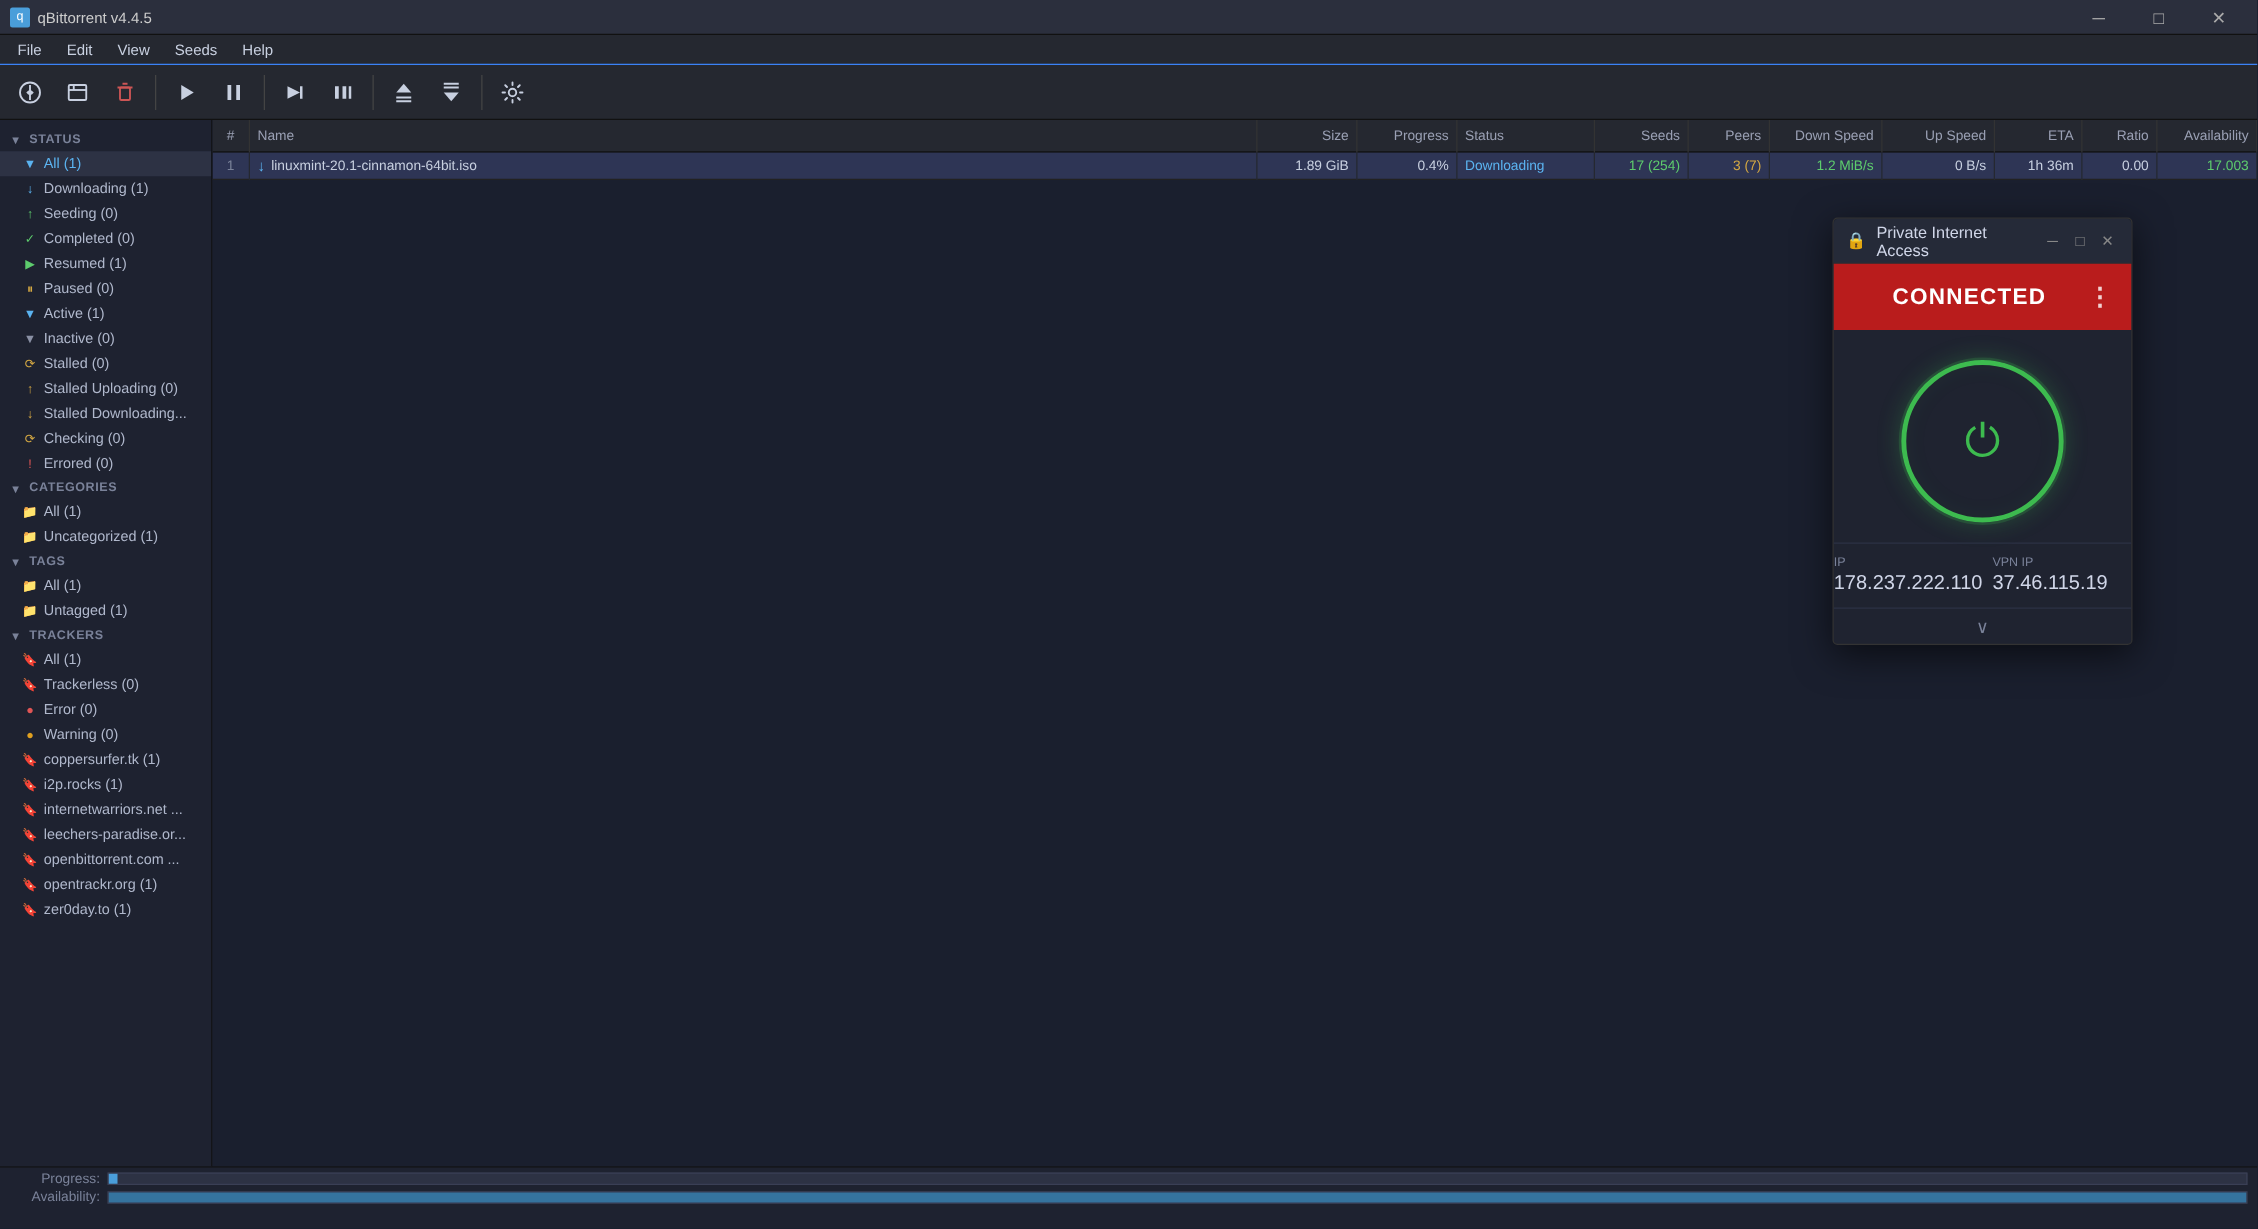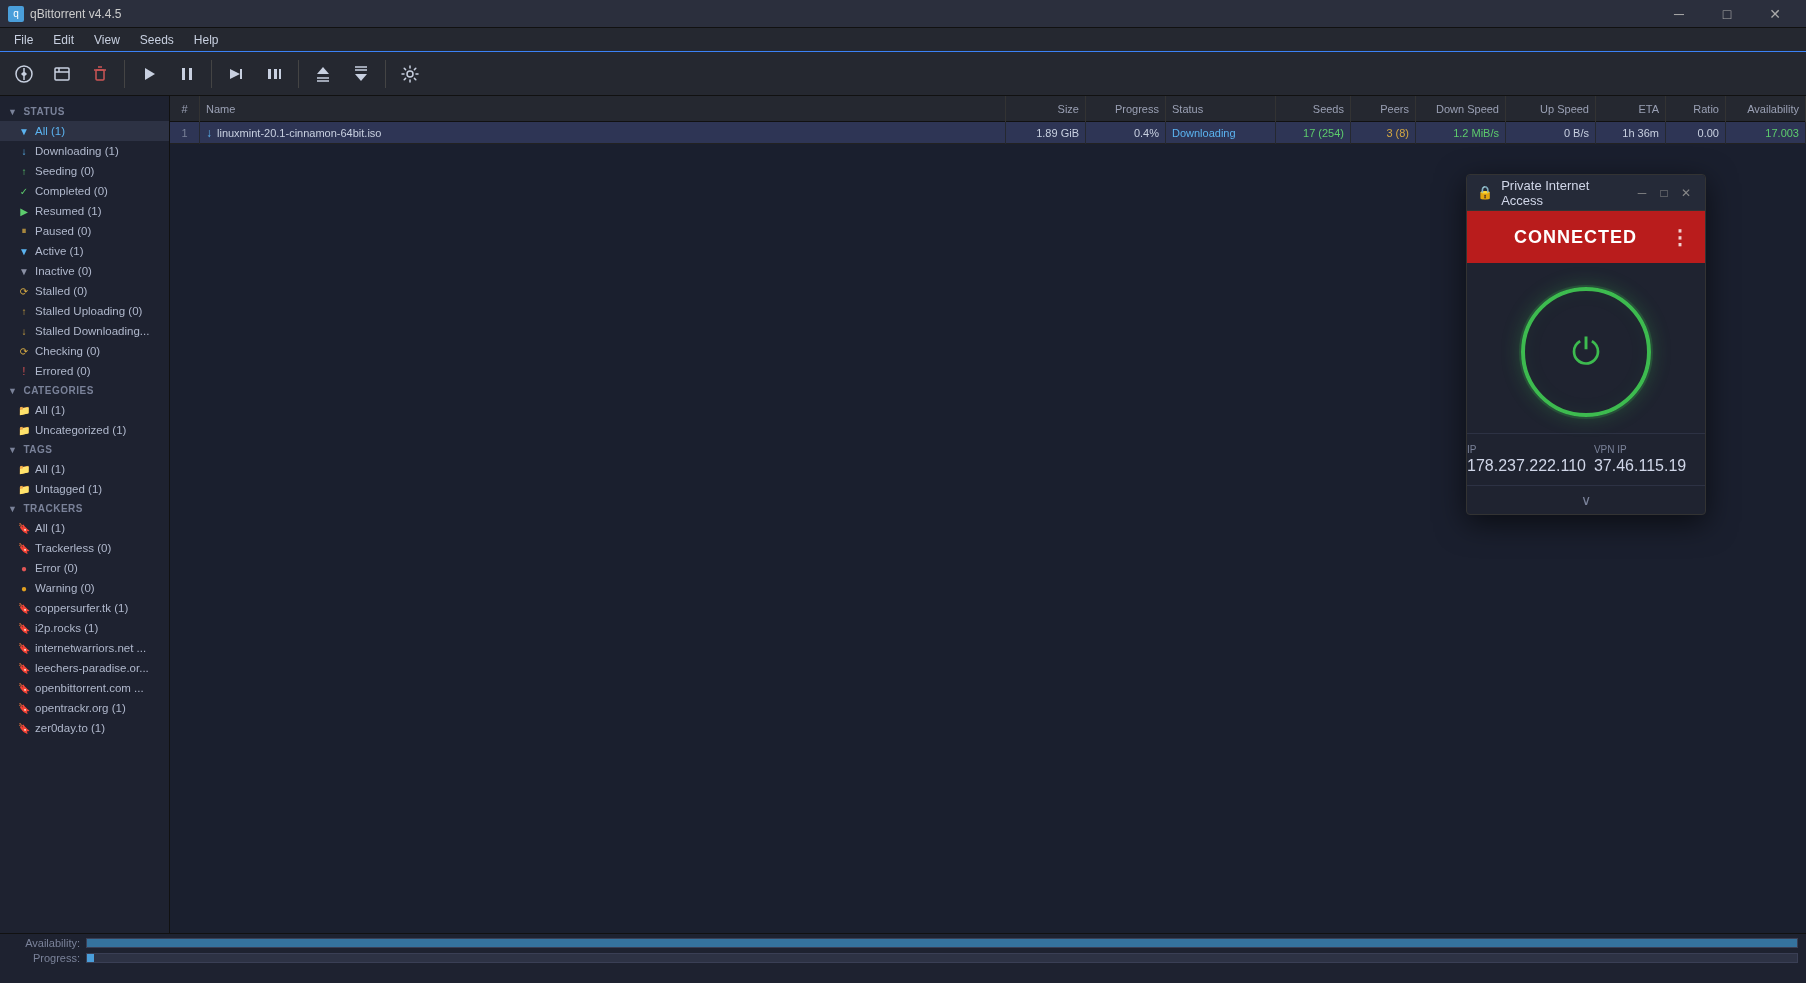--- a/index.html
+++ b/index.html
@@ -661,42 +661,42 @@
       <div class="tr selected">
         <div class="td td-num">1</div>
         <div class="td td-name">
           <span class="torrent-arrow">↓</span>
           <span>linuxmint-20.1-cinnamon-64bit.iso</span>
         </div>
         <div class="td td-size">1.89 GiB</div>
         <div class="td td-progress">0.4%</div>
         <div class="td td-status">Downloading</div>
         <div class="td td-seeds">17 (254)</div>
-        <div class="td td-peers">3 (8)</div>
+        <div class="td td-peers">3 (7)</div>
         <div class="td td-down">1.2 MiB/s</div>
         <div class="td td-up">0 B/s</div>
         <div class="td td-eta">1h 36m</div>
         <div class="td td-ratio">0.00</div>
         <div class="td td-avail">17.003</div>
       </div>
     </div>
   </div>
 </div>
 
 <div id="statusbar">
   <div class="status-row">
+    <span class="status-label">Progress:</span>
+    <div class="progress-track">
+      <div class="progress-fill" style="width: 0.4%"></div>
+    </div>
+  </div>
+  <div class="status-row">
     <span class="status-label">Availability:</span>
     <div class="progress-track">
       <div class="progress-fill" style="width: 100%; background: #3a9eda; opacity: 0.6"></div>
-    </div>
-  </div>
-  <div class="status-row">
-    <span class="status-label">Progress:</span>
-    <div class="progress-track">
-      <div class="progress-fill" style="width: 0.4%"></div>
     </div>
   </div>
 </div>
 
 <div id="pia-overlay">
   <div id="pia-titlebar">
     <span class="pia-lock">🔒</span>
     <span class="pia-title">Private Internet Access</span>
     <div class="pia-winctrls">
       <button class="pia-wbtn">─</button>

